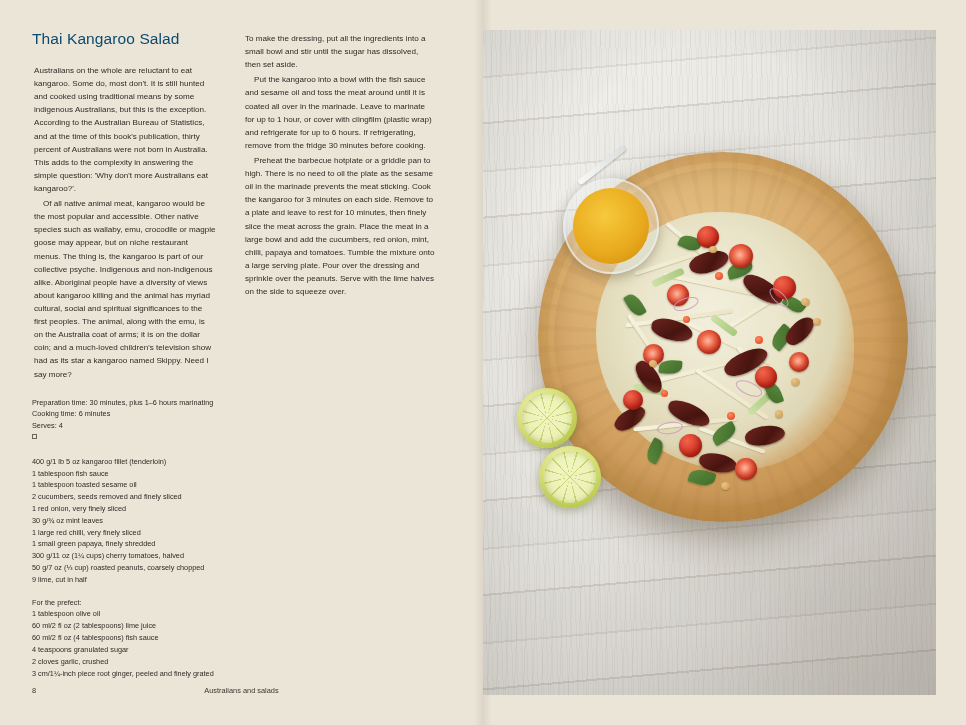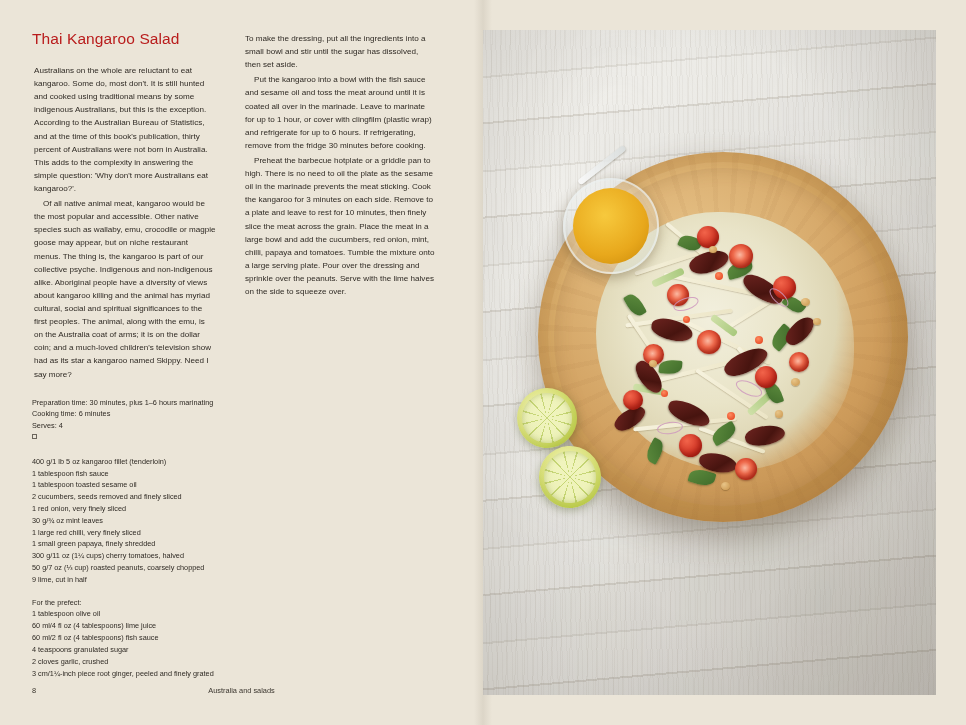--- a/index.html
+++ b/index.html
@@ -26,21 +26,21 @@
     color: #2f2a24;
   }
   .col-1 { left: 32px; top: 30px; width: 186px; }
   .col-2 { left: 243px; top: 30px; width: 195px; }
 
   .recipe-title {
     font-size: 15.5px;
     font-weight: 400;
     letter-spacing: .1px;
     margin: 0 0 16px 0;
-    color: #b91c1c;
+    color: #0c4a6e;
   }
   .body-p {
     font-size: 8.1px;
     line-height: 1.62;
     margin: 2px;
     color: #2f2a24;
     text-align: left;
   }
   .body-p + .body-p { text-indent: 9px; }
   .col-2 .body-p:first-child { text-indent: 0; }
@@ -291,36 +291,36 @@
         <div>1 large red chilli, very finely sliced</div>
         <div>1 small green papaya, finely shredded</div>
         <div>300 g/11 oz (1¼ cups) cherry tomatoes, halved</div>
         <div>50 g/7 oz (⅓ cup) roasted peanuts, coarsely chopped</div>
         <div>9 lime, cut in half</div>
 
         <div class="ing-gap"></div>
 
         <div>For the prefect:</div>
         <div>1 tablespoon olive oil</div>
-        <div>60 ml/4 fl oz (4 tablespoons) lime juice</div>
+        <div>60 ml/2 fl oz (2 tablespoons) lime juice</div>
         <div>60 ml/2 fl oz (4 tablespoons) fish sauce</div>
         <div>4 teaspoons granulated sugar</div>
         <div>2 cloves garlic, crushed</div>
         <div>3 cm/1¼-inch piece root ginger, peeled and finely grated</div>
       </div>
     </div>
 
     <div class="col col-2">
       <p class="body-p">To make the dressing, put all the ingredients into a small bowl and stir until the sugar has dissolved, then set aside.</p>
       <p class="body-p">Put the kangaroo into a bowl with the fish sauce and sesame oil and toss the meat around until it is coated all over in the marinade. Leave to marinate for up to 1 hour, or cover with clingfilm (plastic wrap) and refrigerate for up to 6 hours. If refrigerating, remove from the fridge 30 minutes before cooking.</p>
       <p class="body-p">Preheat the barbecue hotplate or a griddle pan to high. There is no need to oil the plate as the sesame oil in the marinade prevents the meat sticking. Cook the kangaroo for 3 minutes on each side. Remove to a plate and leave to rest for 10 minutes, then finely slice the meat across the grain. Place the meat in a large bowl and add the cucumbers, red onion, mint, chilli, papaya and tomatoes. Tumble the mixture onto a large serving plate. Pour over the dressing and sprinkle over the peanuts. Serve with the lime halves on the side to squeeze over.</p>
     </div>
 
     <div class="folio">8</div>
-    <div class="running-head">Australia and salads</div>
+    <div class="running-head">Australians and salads</div>
 
     <div class="gutter-shadow"></div>
 
     <div class="photo">
       <div class="boards"></div>
       <div class="board-grain"></div>
 
       <div class="plate">
         <div class="plate-grain"></div>
       </div>

